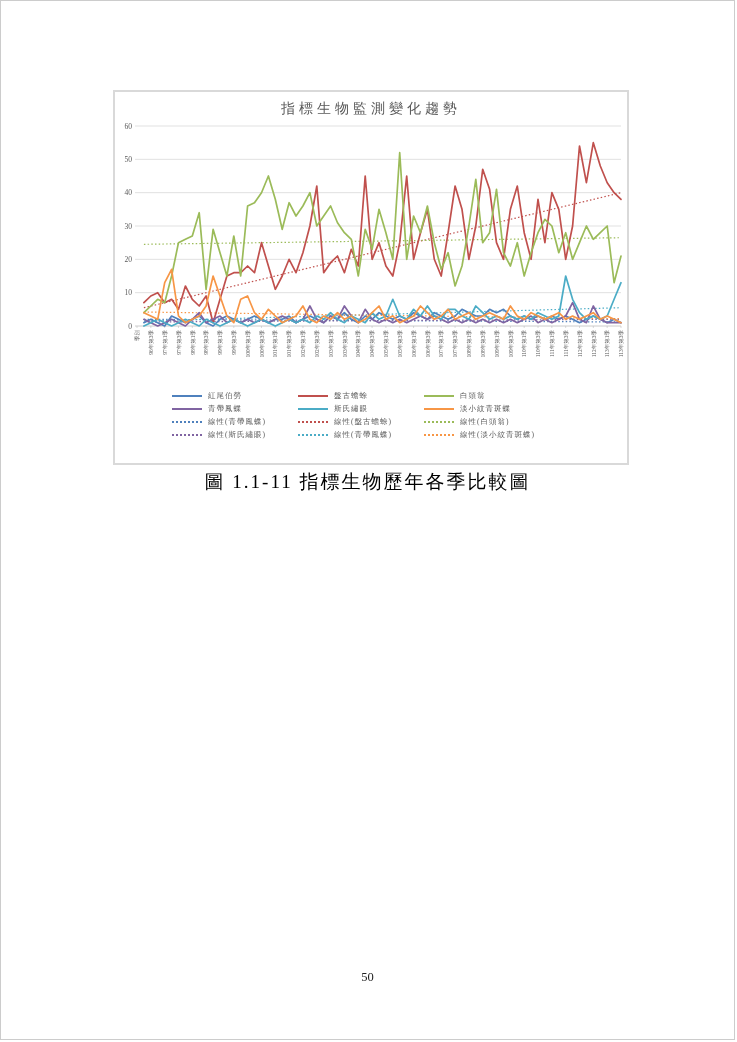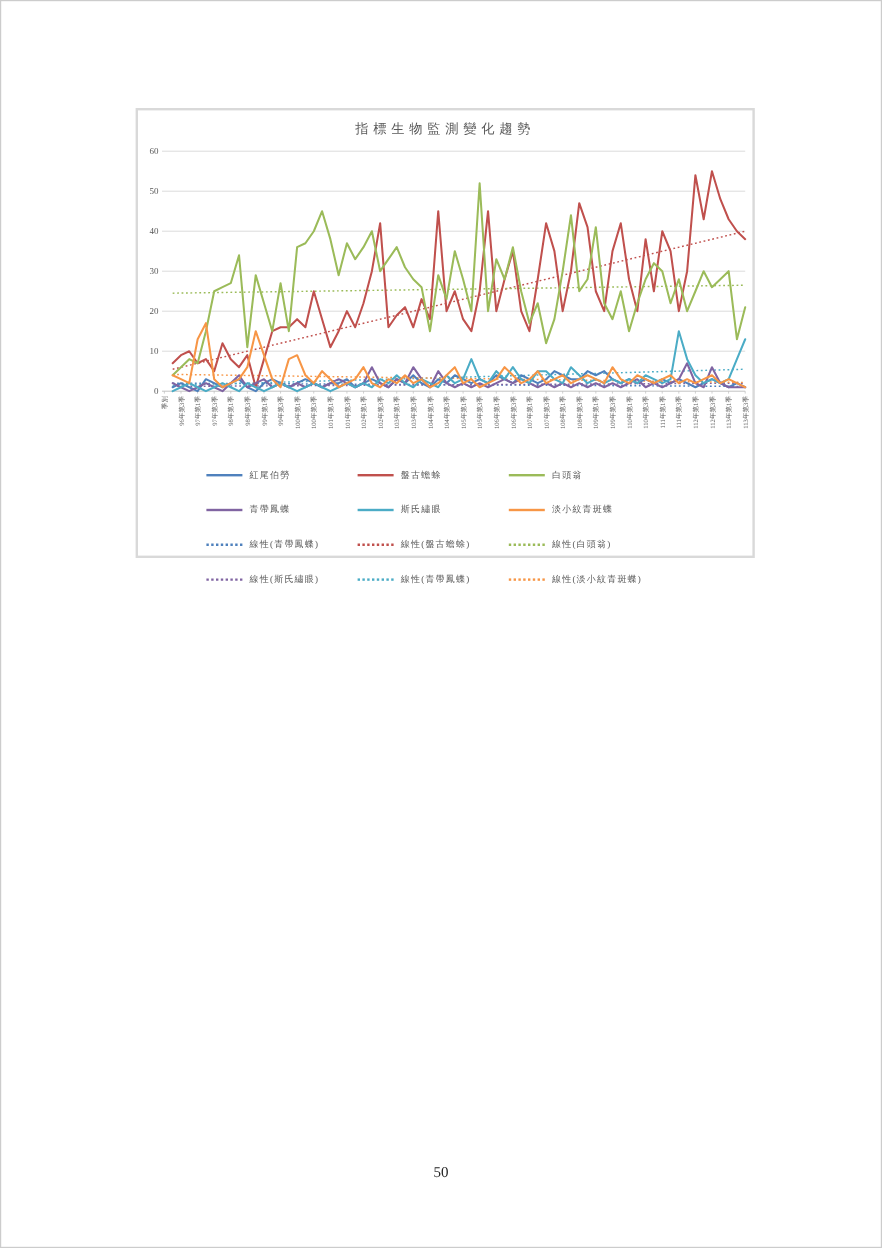--- a/index.html
+++ b/index.html
@@ -10,29 +10,29 @@
   .page{
     position:absolute;left:0;top:0;width:735px;height:1040px;
     border:1px solid #cccccc;background:#ffffff;box-sizing:border-box;
   }
   .chart-box{
     position:absolute;left:112px;top:89px;width:516px;height:375px;
     border:2px solid #d9d9d9;background:#ffffff;box-sizing:border-box;
   }
   .chart-title{
     position:absolute;top:8px;left:0;width:100%;text-align:center;
-    font-size:11px;letter-spacing:4px;color:#595959;
+    font-size:14px;letter-spacing:4px;color:#595959;
   }
   #chart-svg{position:absolute;left:0;top:0;}
   .legend{
     position:absolute;left:0;top:297px;width:100%;
     display:flex;justify-content:center;
   }
   .legend-grid{
-    display:grid;grid-template-columns:126px 126px 158px;row-gap:16px;margin-left:12px;
+    display:grid;grid-template-columns:126px 126px 158px;row-gap:0;margin-left:12px;
   }
   .legend-item{display:flex;align-items:center;gap:6px;height:13px;}
   .swatch{width:30px;flex:0 0 30px;height:0;}
   .swatch.solid{border-top-style:solid;border-top-width:2.5px;}
   .swatch.dotted{border-top-style:dotted;border-top-width:2px;}
   .legend-label{font-size:7.5px;color:#595959;letter-spacing:1px;white-space:nowrap;}
   .caption{
     position:absolute;top:468px;left:0;width:100%;text-align:center;
     font-size:19px;letter-spacing:2px;color:#000000;
   }
@@ -193,14 +193,15 @@
             <span class="swatch dotted" style="border-top-color: rgb(75, 172, 198);"></span>
             <span class="legend-label">線性(青帶鳳蝶)</span>
           </div>
           <div class="legend-item">
             <span class="swatch dotted" style="border-top-color: rgb(247, 150, 70);"></span>
             <span class="legend-label">線性(淡小紋青斑蝶)</span>
           </div>
         </div>
     </div>
   </div>
+  <div class="caption">圖 1.1-11 指標生物歷年各季比較圖</div>
   <div class="page-number">50</div>
 </div>
 
 </body></html>

